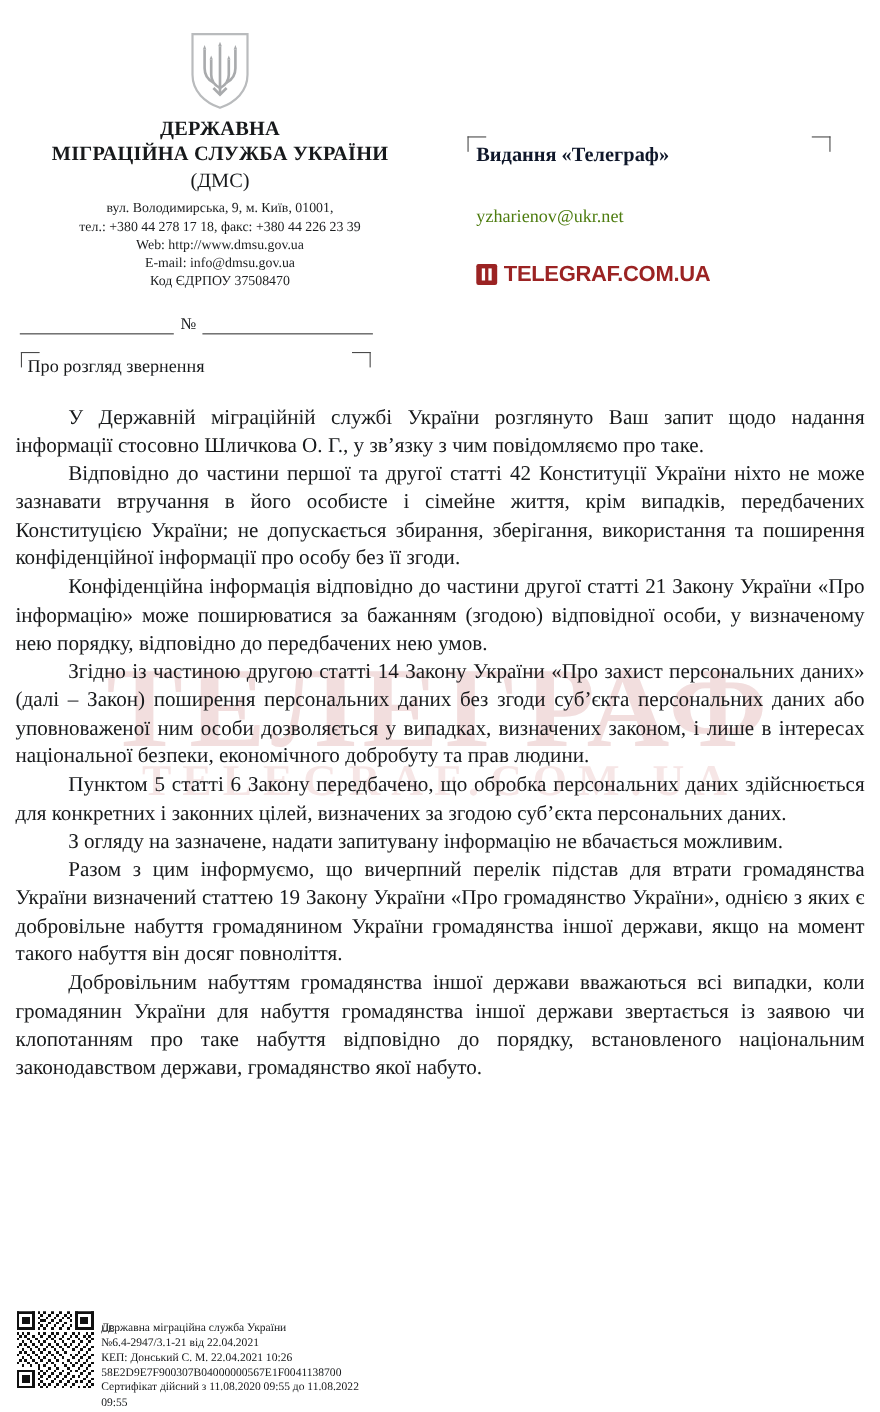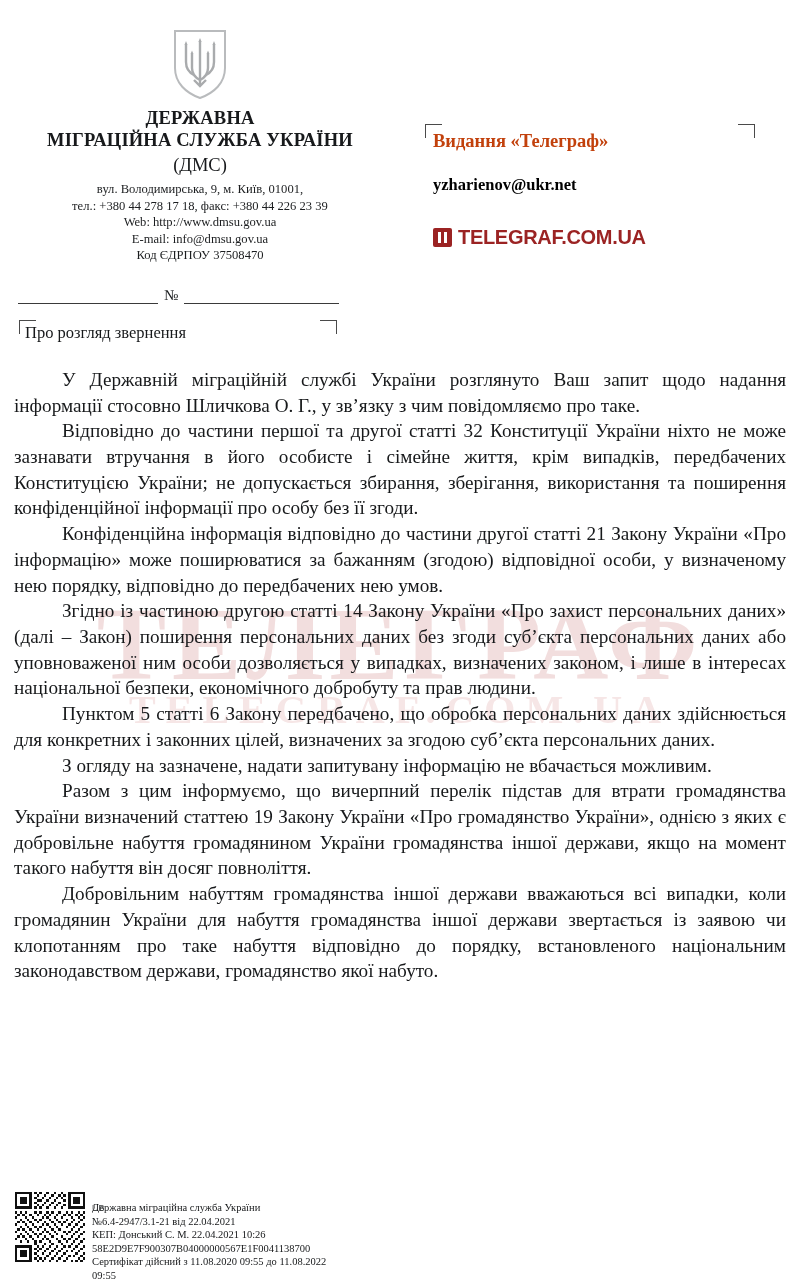--- a/index.html
+++ b/index.html
@@ -109,28 +109,27 @@
     height: 13px;
     border-color: #4a4a4a;
     border-style: solid;
   }
   .corner.tl { left: 0; top: 0; border-width: 1px 0 0 1px; }
   .corner.tr { right: 0; top: 0; border-width: 1px 1px 0 0; }
   .addressee-name {
     font-weight: 700;
     font-size: 18.5px;
     line-height: 1.25;
-    color: #c2410c;
+    color: #0f172a;
   }
   .addressee-email {
-    margin-top: 22px;
+    margin-top: 34px;
     font-size: 16.5px;
     line-height: 1.25;
-    color: #000000;
-    font-weight: bold;
+    color: #4d7c0f;
   }
   .brand {
     margin-top: 30px;
     display: flex;
     align-items: center;
     gap: 6px;
   }
   .brand-mark {
     width: 19px;
     height: 19px;
@@ -325,21 +324,21 @@
   </div>
 
   <div class="subject">
     <span class="corner tl"></span>
     <span class="corner tr"></span>
     <div class="subject-text">Про розгляд звернення</div>
   </div>
 
   <div class="body">
     <p>У Державній міграційній службі України розглянуто Ваш запит щодо надання інформації стосовно Шличкова О. Г., у зв’язку з чим повідомляємо про таке.</p>
-    <p>Відповідно до частини першої та другої статті 32 Конституції України ніхто не може зазнавати втручання в його особисте і сімейне життя, крім випадків, передбачених Конституцією України; не допускається збирання, зберігання, використання та поширення конфіденційної інформації про особу без її згоди.</p>
+    <p>Відповідно до частини першої та другої статті 42 Конституції України ніхто не може зазнавати втручання в його особисте і сімейне життя, крім випадків, передбачених Конституцією України; не допускається збирання, зберігання, використання та поширення конфіденційної інформації про особу без її згоди.</p>
     <p>Конфіденційна інформація відповідно до частини другої статті 21 Закону України «Про інформацію» може поширюватися за бажанням (згодою) відповідної особи, у визначеному нею порядку, відповідно до передбачених нею умов.</p>
     <p>Згідно із частиною другою статті 14 Закону України «Про захист персональних даних» (далі – Закон) поширення персональних даних без згоди суб’єкта персональних даних або уповноваженої ним особи дозволяється у випадках, визначених законом, і лише в інтересах національної безпеки, економічного добробуту та прав людини.</p>
     <p>Пунктом 5 статті 6 Закону передбачено, що обробка персональних даних здійснюється для конкретних і законних цілей, визначених за згодою суб’єкта персональних даних.</p>
     <p>З огляду на зазначене, надати запитувану інформацію не вбачається можливим.</p>
     <p>Разом з цим інформуємо, що вичерпний перелік підстав для втрати громадянства України визначений статтею 19 Закону України «Про громадянство України», однією з яких є добровільне набуття громадянином України громадянства іншої держави, якщо на момент такого набуття він досяг повноліття.</p>
     <p>Добровільним набуттям громадянства іншої держави вважаються всі випадки, коли громадянин України для набуття громадянства іншої держави звертається із заявою чи клопотанням про таке набуття відповідно до порядку, встановленого національним законодавством держави, громадянство якої набуто.</p>
   </div>
 
   <div class="sigblock">
     <span class="sig-ub">UB</span>

